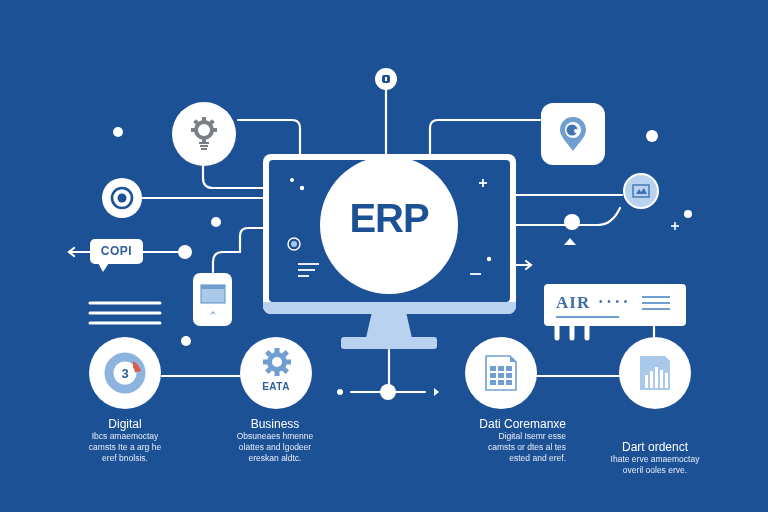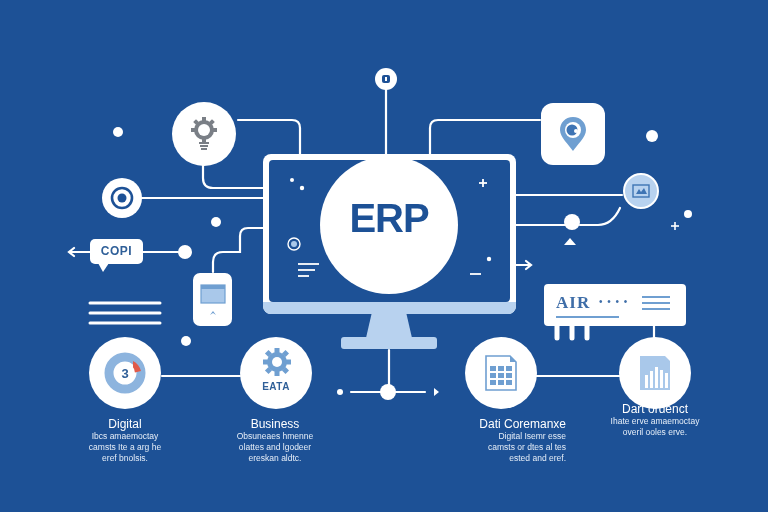--- a/index.html
+++ b/index.html
@@ -268,19 +268,19 @@
     <div class="desc">ereskan aldtc.</div>
   </div>
 
   <div class="caption" style="left:436px; top:417px; width:130px;text-align:right;">
     <div class="title">Dati Coremanxe</div>
     <div class="desc">Digital Isemr esse</div>
     <div class="desc">camsts or dtes al tes</div>
     <div class="desc">ested and eref.</div>
   </div>
 
-  <div class="caption" style="left:590px; top:402px; width:130px;">
+  <div class="caption" style="left:590px; top:440px; width:130px;">
     <div class="title">Dart ordenct</div>
     <div class="desc">Ihate erve amaemoctay</div>
     <div class="desc">overil ooles erve.</div>
   </div>
 
 </div>
 
 </body></html>

